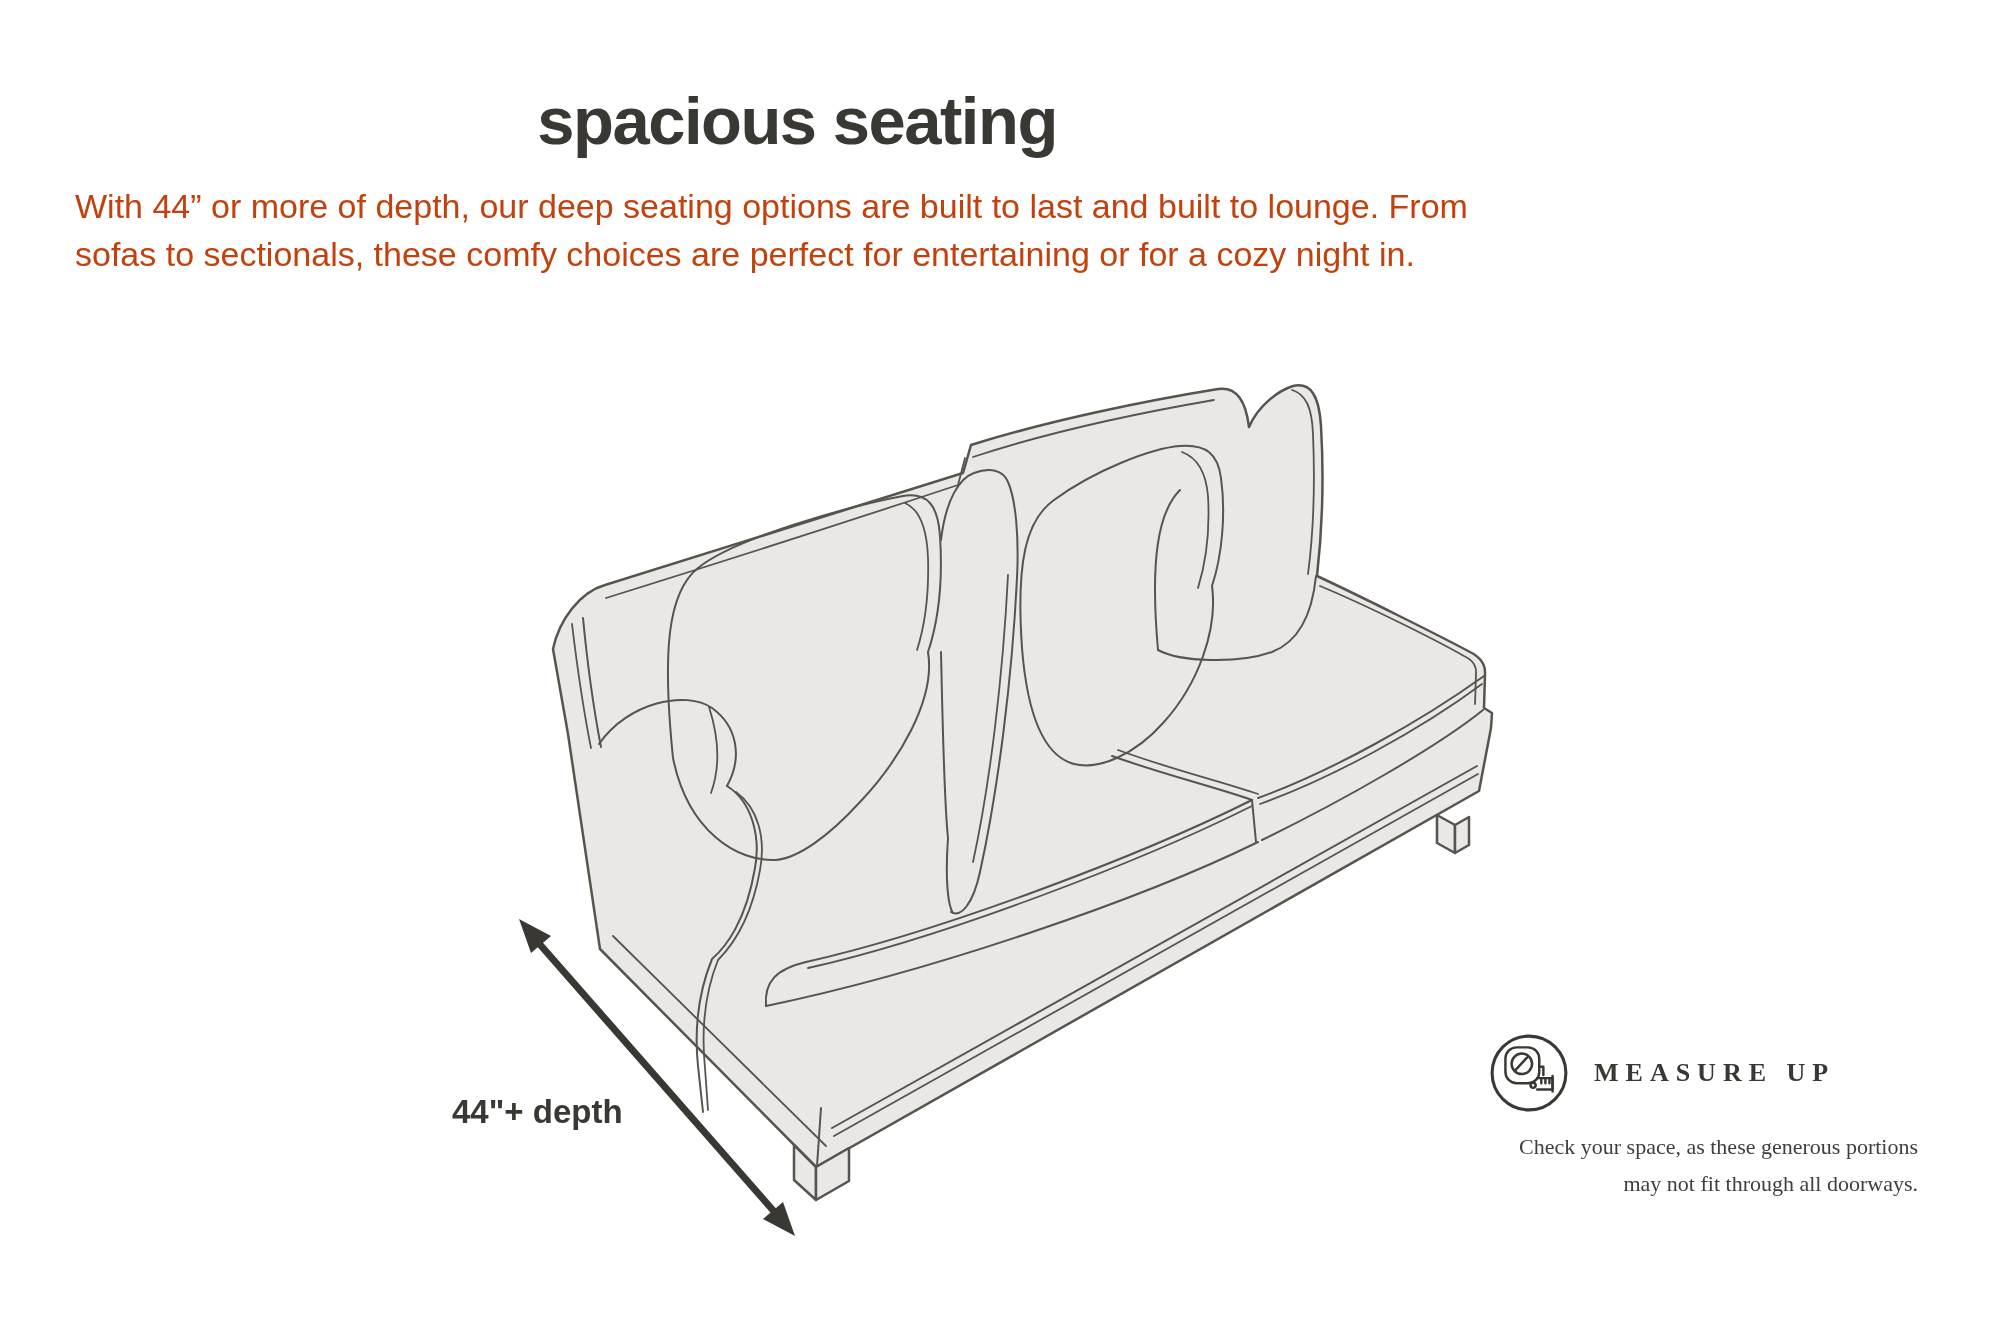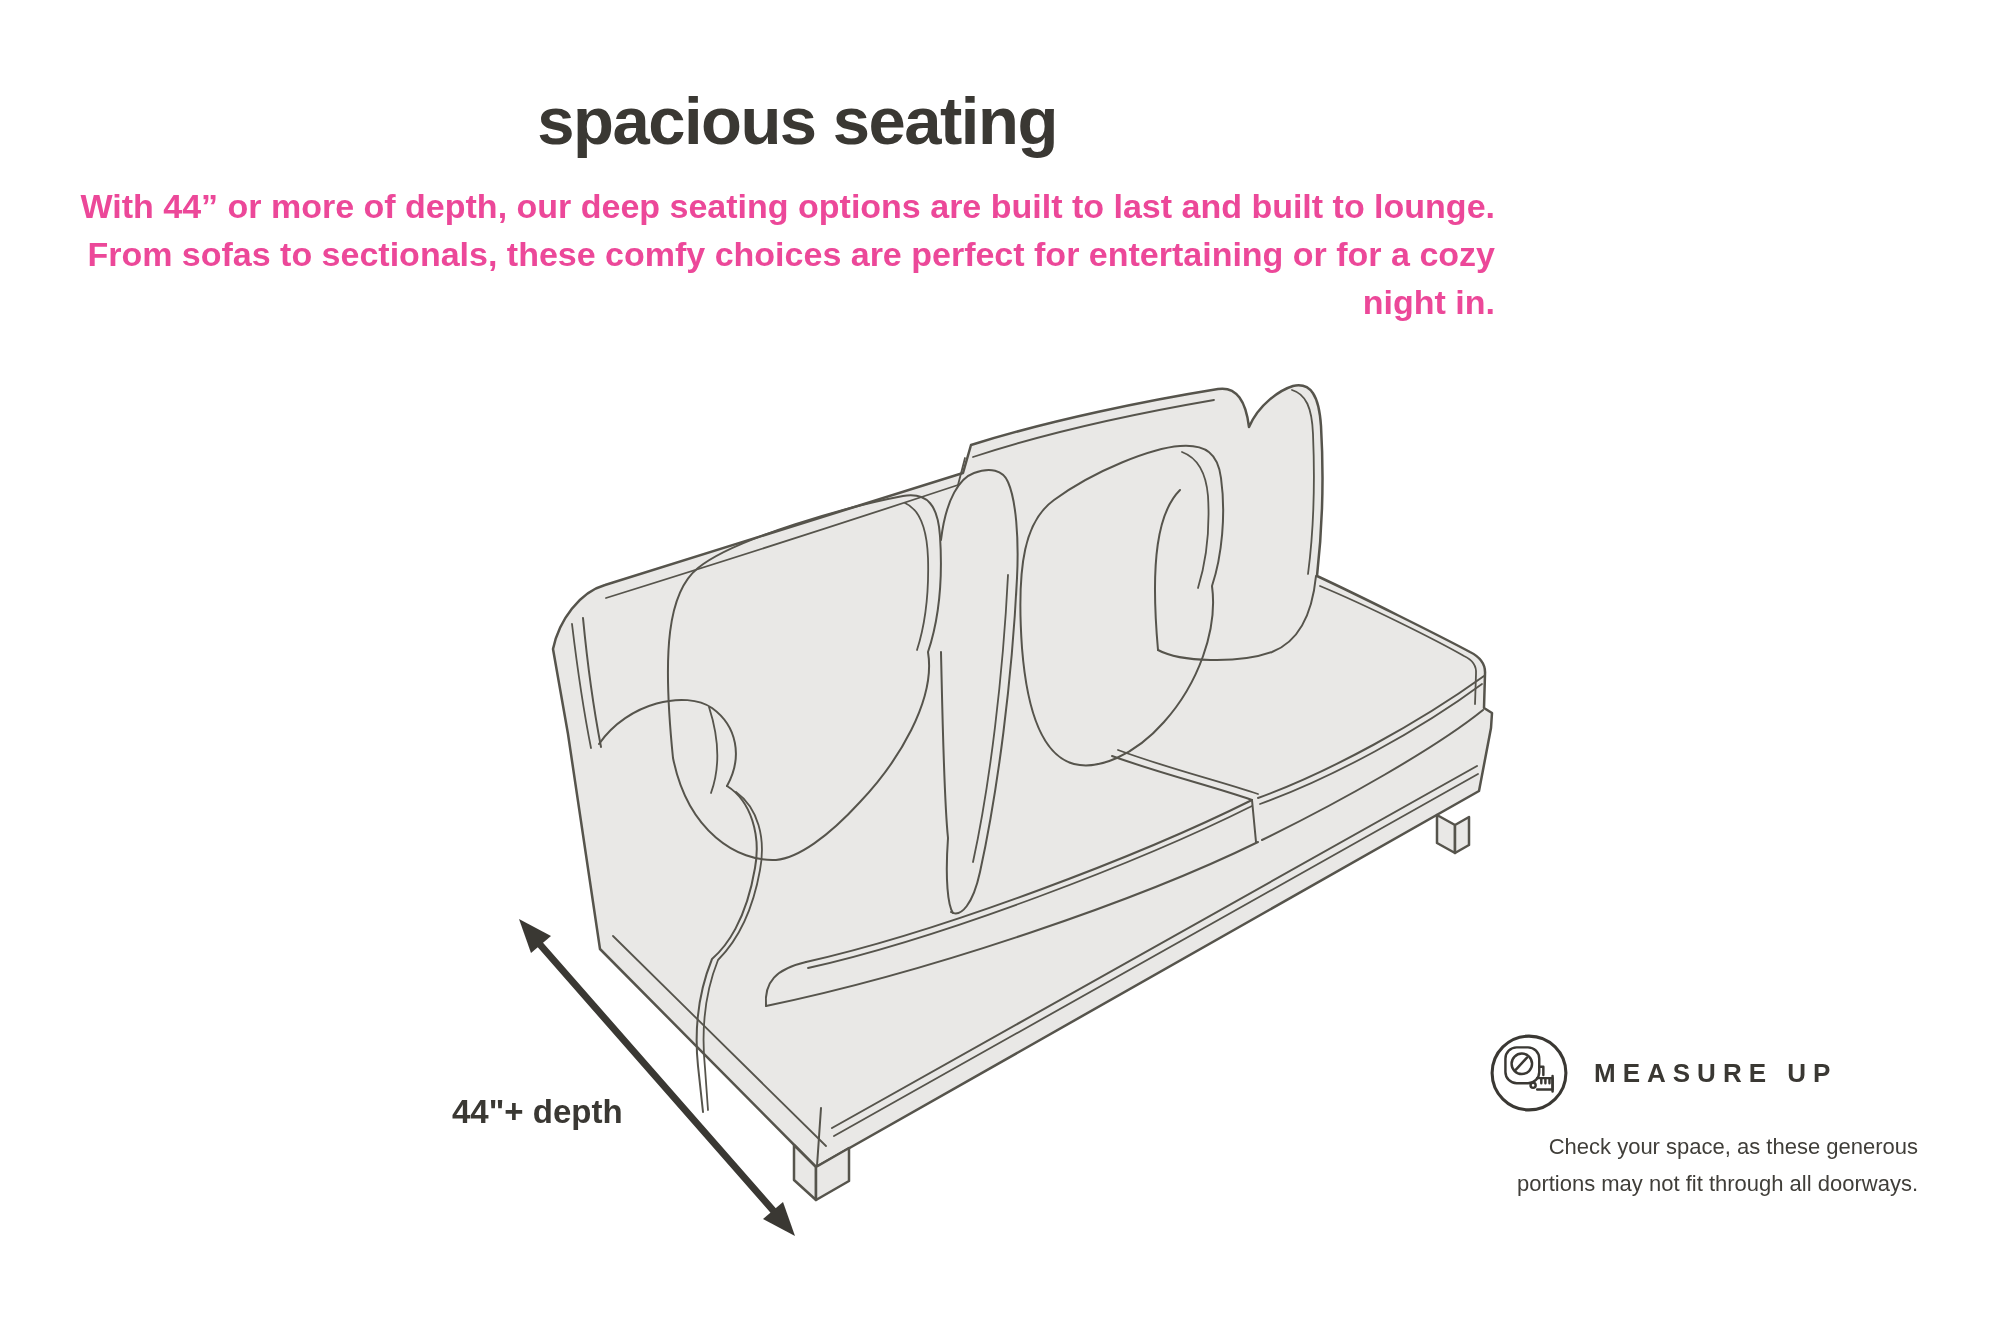--- a/index.html
+++ b/index.html
@@ -19,39 +19,39 @@
     overflow:hidden;
   }
   .title{
     position:absolute;left:12px;top:82px;width:1570px;
     text-align:center;
     font-size:67px;font-weight:700;letter-spacing:-1.5px;
     color:var(--ink);
   }
   .description{
     position:absolute;left:75px;top:182px;width:1420px;
-    text-align:right;
-    font-size:34px;line-height:48px;font-weight:700;
-    color:#ec4899;
+    text-align:left;
+    font-size:34px;line-height:48px;font-weight:400;
+    color:#c2410c;
   }
   .sofa-svg{
     position:absolute;left:500px;top:370px;width:1010px;height:880px;
   }
   .sofa-svg .fillpart{fill:var(--sofa);stroke:var(--line);stroke-width:2.5;stroke-linejoin:round;}
   .sofa-svg .detail{fill:none;stroke:var(--line);stroke-width:2;stroke-linejoin:round;stroke-linecap:round;}
   .sofa-svg .pip{fill:none;stroke:var(--line);stroke-width:1.8;stroke-linecap:round;}
   .sofa-svg .arrowline{stroke:var(--ink);stroke-width:7;stroke-linecap:round;}
   .sofa-svg .arrowhead{fill:var(--ink);stroke:none;}
   .depth-label{
     position:absolute;left:452px;top:1093px;
     font-size:33px;font-weight:700;color:var(--ink);
     white-space:nowrap;
   }
   .measure-block{
-    position:absolute;left:1488px;top:1032px;width:430px;
+    position:absolute;left:1488px;top:1032px;width:430px;font-family:Liberation Serif, serif;
   }
   .measure-head{
     display:flex;align-items:center;
   }
   .measure-icon{width:82px;height:82px;flex:0 0 82px;}
   .measure-icon .st{fill:none;stroke:var(--ink);stroke-width:3;stroke-linejoin:round;stroke-linecap:round;}
   .measure-icon .st2{fill:none;stroke:var(--ink);stroke-width:2.4;stroke-linejoin:round;stroke-linecap:round;}
   .measure-title{
     margin-left:24px;
     font-size:26px;font-weight:700;letter-spacing:7px;

